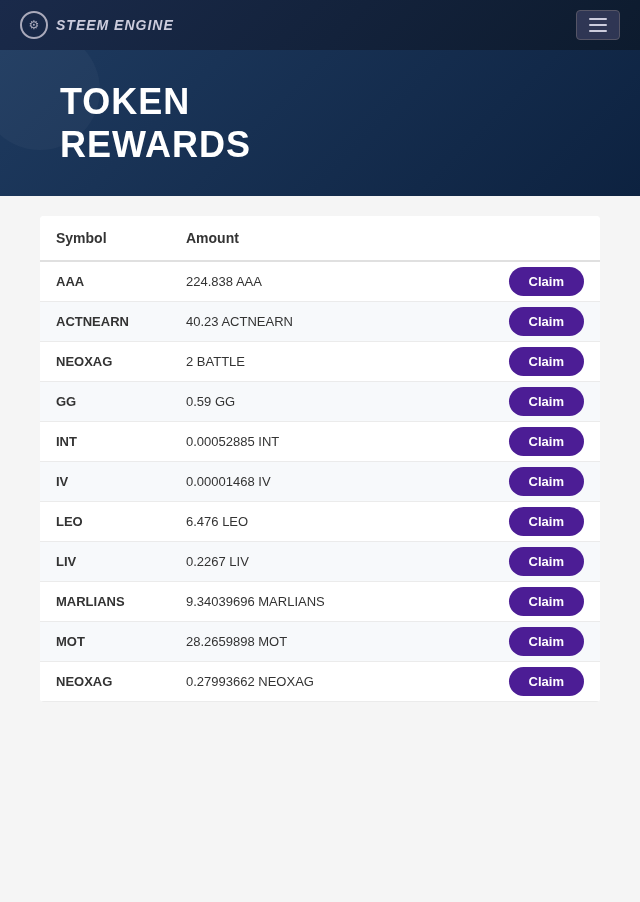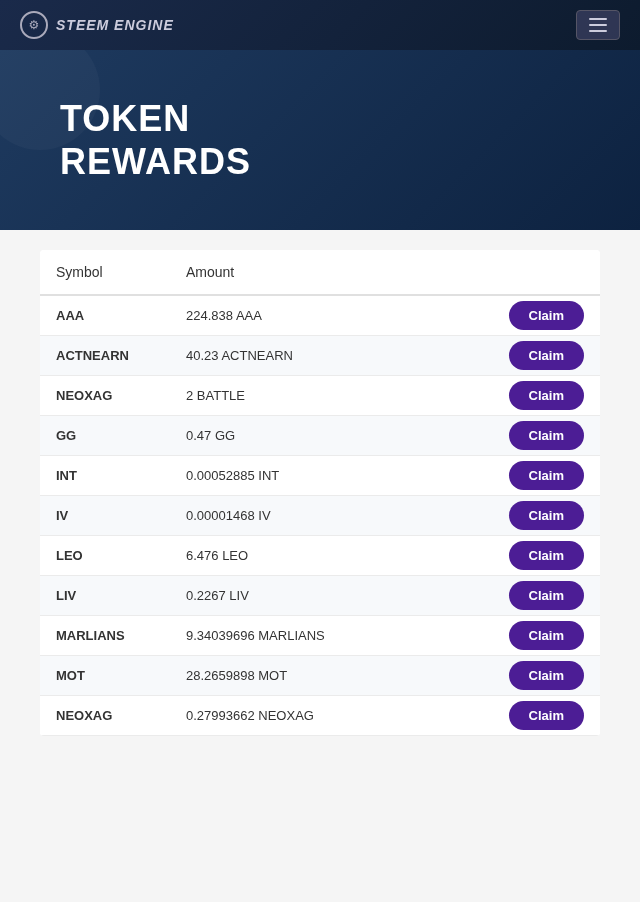--- a/index.html
+++ b/index.html
@@ -60,21 +60,21 @@
       display: block;
       width: 18px;
       height: 2px;
       background: #ccd;
       border-radius: 1px;
     }
 
     
     .title-banner {
       background: linear-gradient(135deg, #1e3a5f 0%, #0d2240 100%);
-      padding: 47px 60px;
+      padding: 30px 60px;
       position: relative;
       overflow: hidden;
     }
     .title-banner::before {
       content: '';
       position: absolute;
       left: -20px;
       top: -20px;
       width: 120px;
       height: 120px;
@@ -104,21 +104,21 @@
       border-radius: 4px;
       overflow: hidden;
     }
     .token-table thead tr {
       border-bottom: 2px solid #e0e0e0;
     }
     .token-table th {
       text-align: left;
       padding: 14px 16px;
       font-size: 14px;
-      font-weight: normal;
+      font-weight: bold;
       color: #333;
       background: white;
     }
     .token-table tbody tr {
       border-bottom: 1px solid #ebebeb;
     }
     .token-table tbody tr:nth-child(even) {
       background: #f7f9fb;
     }
     .token-table tbody tr:nth-child(odd) {
@@ -197,21 +197,21 @@
           <td class="td-amount">40.23 ACTNEARN</td>
           <td class="td-action"><button class="claim-btn">Claim</button></td>
         </tr>
         <tr>
           <td class="td-symbol">NEOXAG</td>
           <td class="td-amount">2 BATTLE</td>
           <td class="td-action"><button class="claim-btn">Claim</button></td>
         </tr>
         <tr>
           <td class="td-symbol">GG</td>
-          <td class="td-amount">0.47 GG</td>
+          <td class="td-amount">0.59 GG</td>
           <td class="td-action"><button class="claim-btn">Claim</button></td>
         </tr>
         <tr>
           <td class="td-symbol">INT</td>
           <td class="td-amount">0.00052885 INT</td>
           <td class="td-action"><button class="claim-btn">Claim</button></td>
         </tr>
         <tr>
           <td class="td-symbol">IV</td>
           <td class="td-amount">0.00001468 IV</td>

